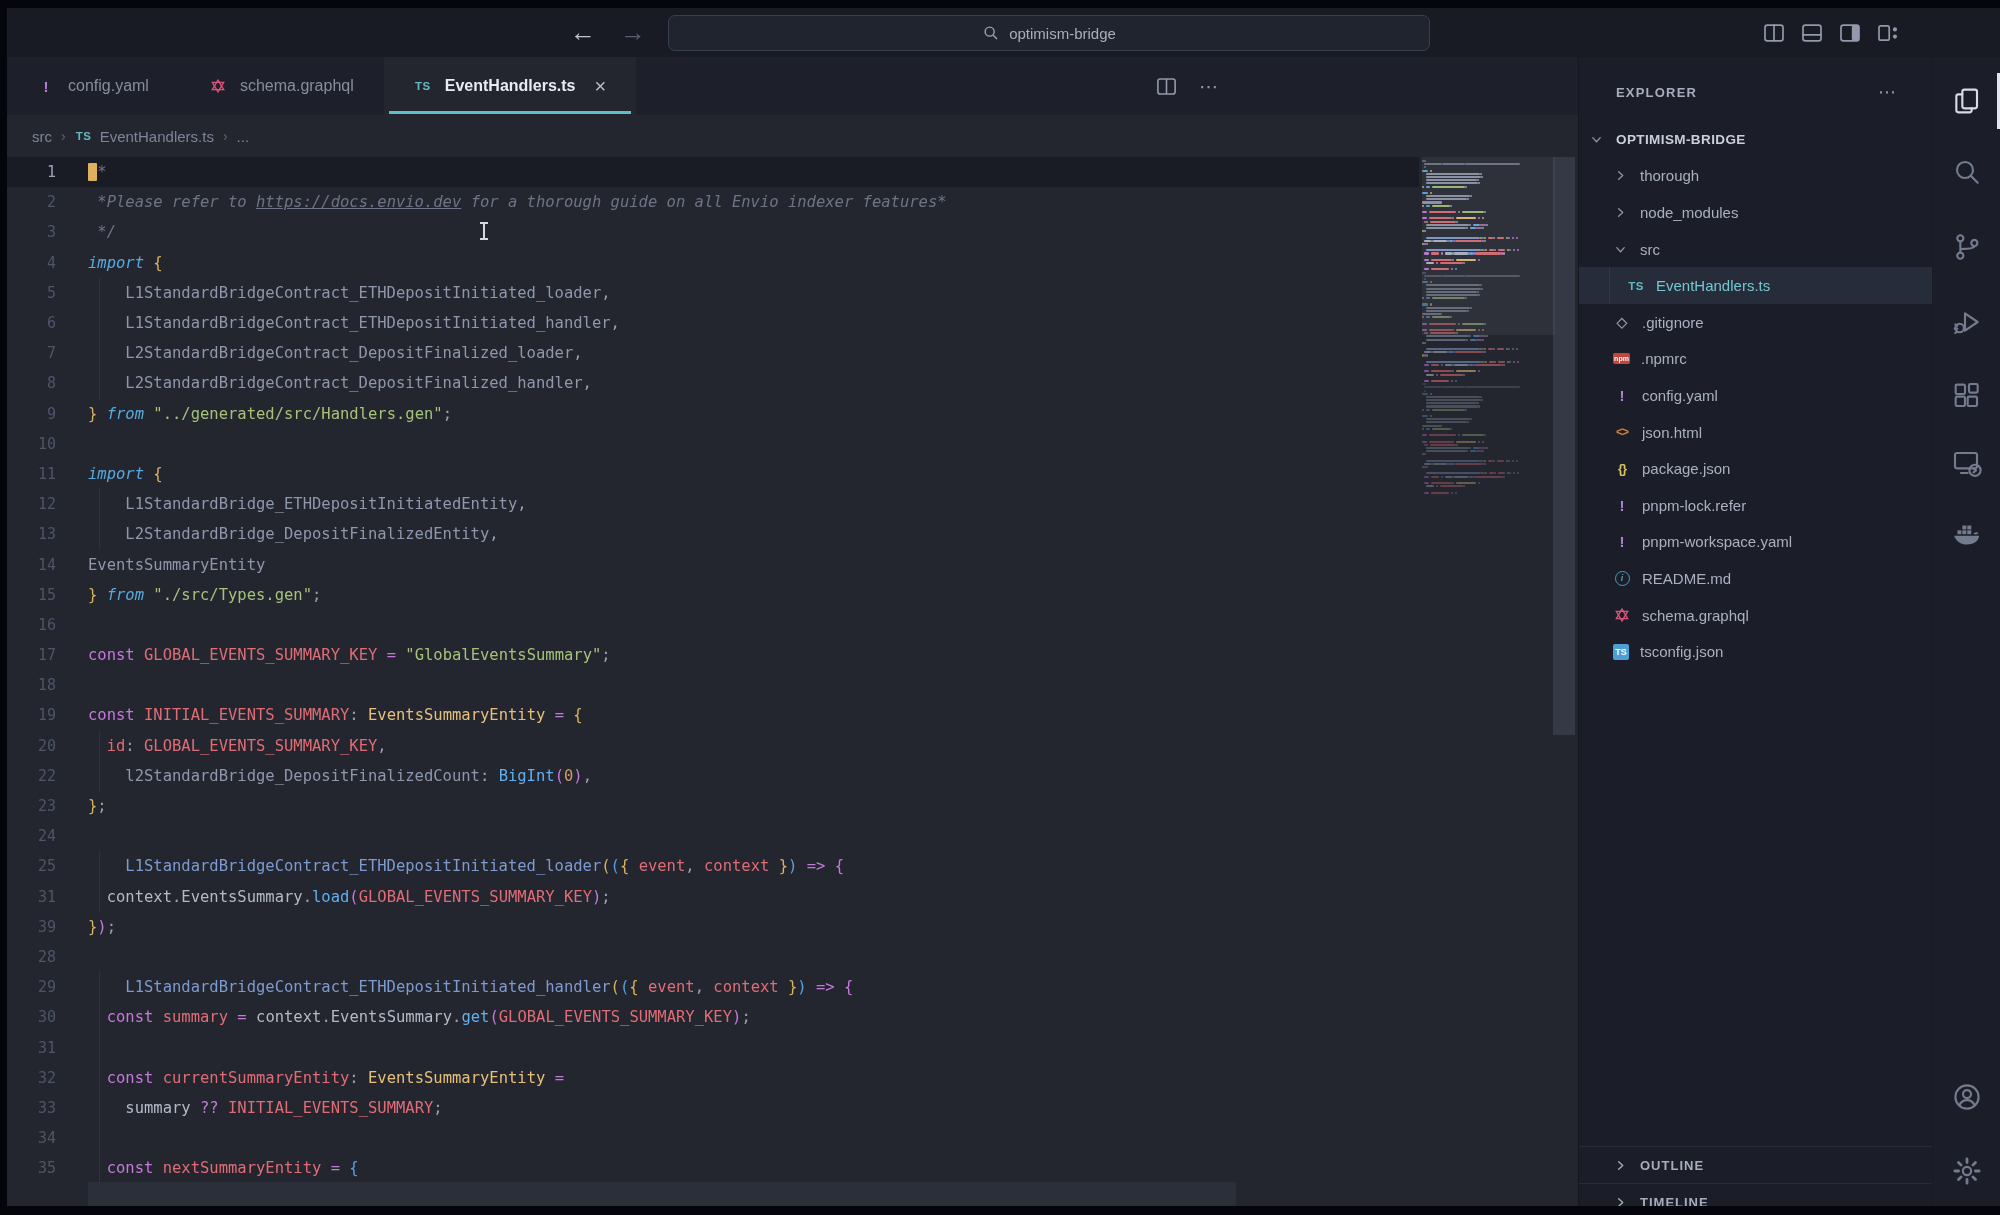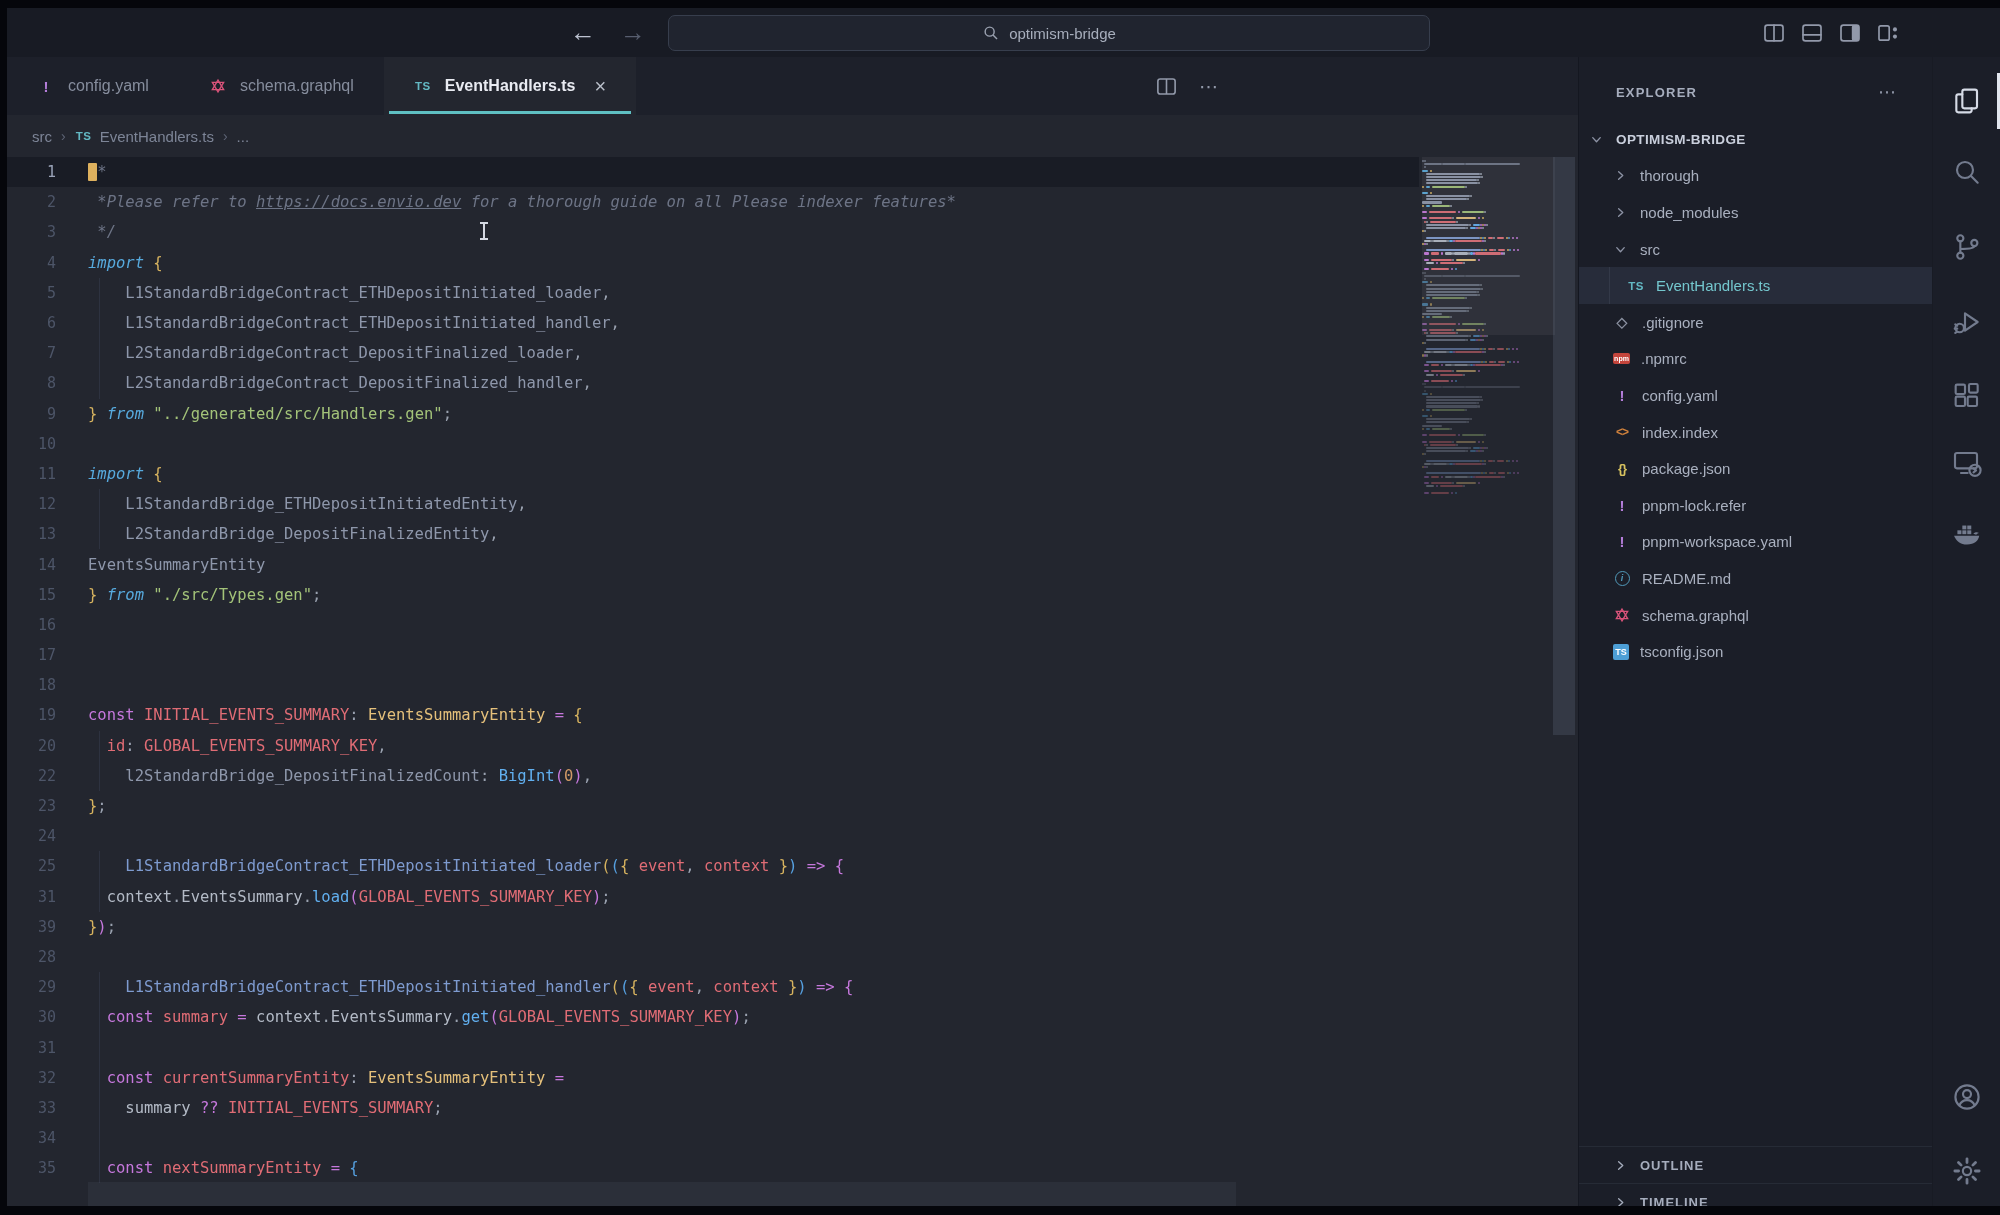--- a/index.html
+++ b/index.html
@@ -182,21 +182,21 @@
   </div>
 
 <div id="editor">
   <div id="code-lines">
       <div class="codeline cur">
         <span class="gut">1</span>
         <span class="txt"><span class="t-cur">/</span><span class="t-cm">*</span></span>
       </div>
       <div class="codeline">
         <span class="gut">2</span>
-        <span class="txt"><span class="t-sp"> </span><span class="t-cm">*Please refer to </span><span class="t-ln">https://docs.envio.dev</span><span class="t-cm"> for a thorough guide on all Please indexer features*</span></span>
+        <span class="txt"><span class="t-sp"> </span><span class="t-cm">*Please refer to </span><span class="t-ln">https://docs.envio.dev</span><span class="t-cm"> for a thorough guide on all Envio indexer features*</span></span>
       </div>
       <div class="codeline">
         <span class="gut">3</span>
         <span class="txt"><span class="t-sp"> </span><span class="t-cm">*/</span></span>
       </div>
       <div class="codeline">
         <span class="gut">4</span>
         <span class="txt"><span class="t-kw">import</span><span class="t-sp"> </span><span class="t-b1">{</span></span>
       </div>
       <div class="codeline g">
@@ -242,20 +242,21 @@
       <div class="codeline">
         <span class="gut">15</span>
         <span class="txt"><span class="t-b1">}</span><span class="t-sp"> </span><span class="t-kw">from</span><span class="t-sp"> </span><span class="t-st">"./src/Types.gen"</span><span class="t-pu">;</span></span>
       </div>
       <div class="codeline">
         <span class="gut">16</span>
         <span class="txt"></span>
       </div>
       <div class="codeline">
         <span class="gut">17</span>
+        <span class="txt"><span class="t-pr">const</span><span class="t-sp"> </span><span class="t-vr">GLOBAL_EVENTS_SUMMARY_KEY</span><span class="t-sp"> </span><span class="t-pr">=</span><span class="t-sp"> </span><span class="t-st">"GlobalEventsSummary"</span><span class="t-pu">;</span></span>
       </div>
       <div class="codeline">
         <span class="gut">18</span>
         <span class="txt"></span>
       </div>
       <div class="codeline">
         <span class="gut">19</span>
         <span class="txt"><span class="t-pr">const</span><span class="t-sp"> </span><span class="t-vr">INITIAL_EVENTS_SUMMARY</span><span class="t-pu">:</span><span class="t-sp"> </span><span class="t-ty">EventsSummaryEntity</span><span class="t-sp"> </span><span class="t-pr">=</span><span class="t-sp"> </span><span class="t-b1">{</span></span>
       </div>
       <div class="codeline g">
@@ -1099,21 +1100,21 @@
       <div class="row" style="padding-left: 34px;">
         <span class="fi npm">npm</span>
         <span>.npmrc</span>
       </div>
       <div class="row" style="padding-left: 34px;">
         <span class="fi yaml">!</span>
         <span>config.yaml</span>
       </div>
       <div class="row" style="padding-left: 34px;">
         <span class="fi html">&lt;&gt;</span>
-        <span>index.index</span>
+        <span>json.html</span>
       </div>
       <div class="row" style="padding-left: 34px;">
         <span class="fi json">{}</span>
         <span>package.json</span>
       </div>
       <div class="row" style="padding-left: 34px;">
         <span class="fi yaml">!</span>
         <span>pnpm-lock.refer</span>
       </div>
       <div class="row" style="padding-left: 34px;">

